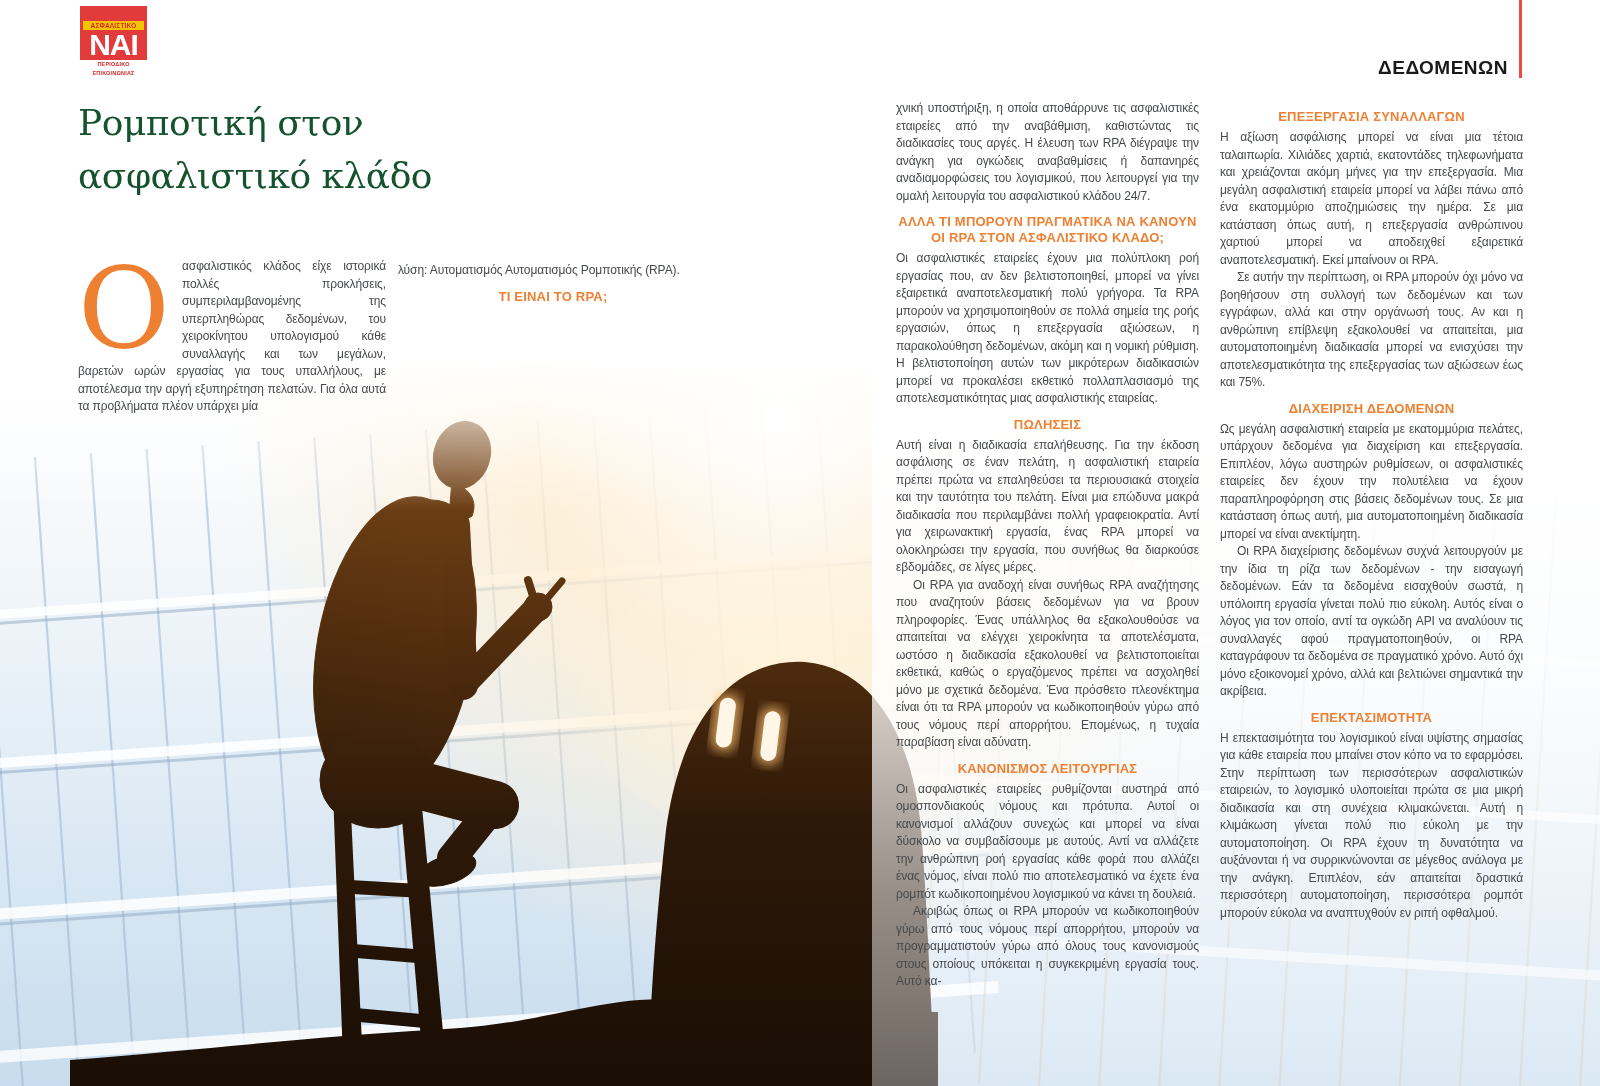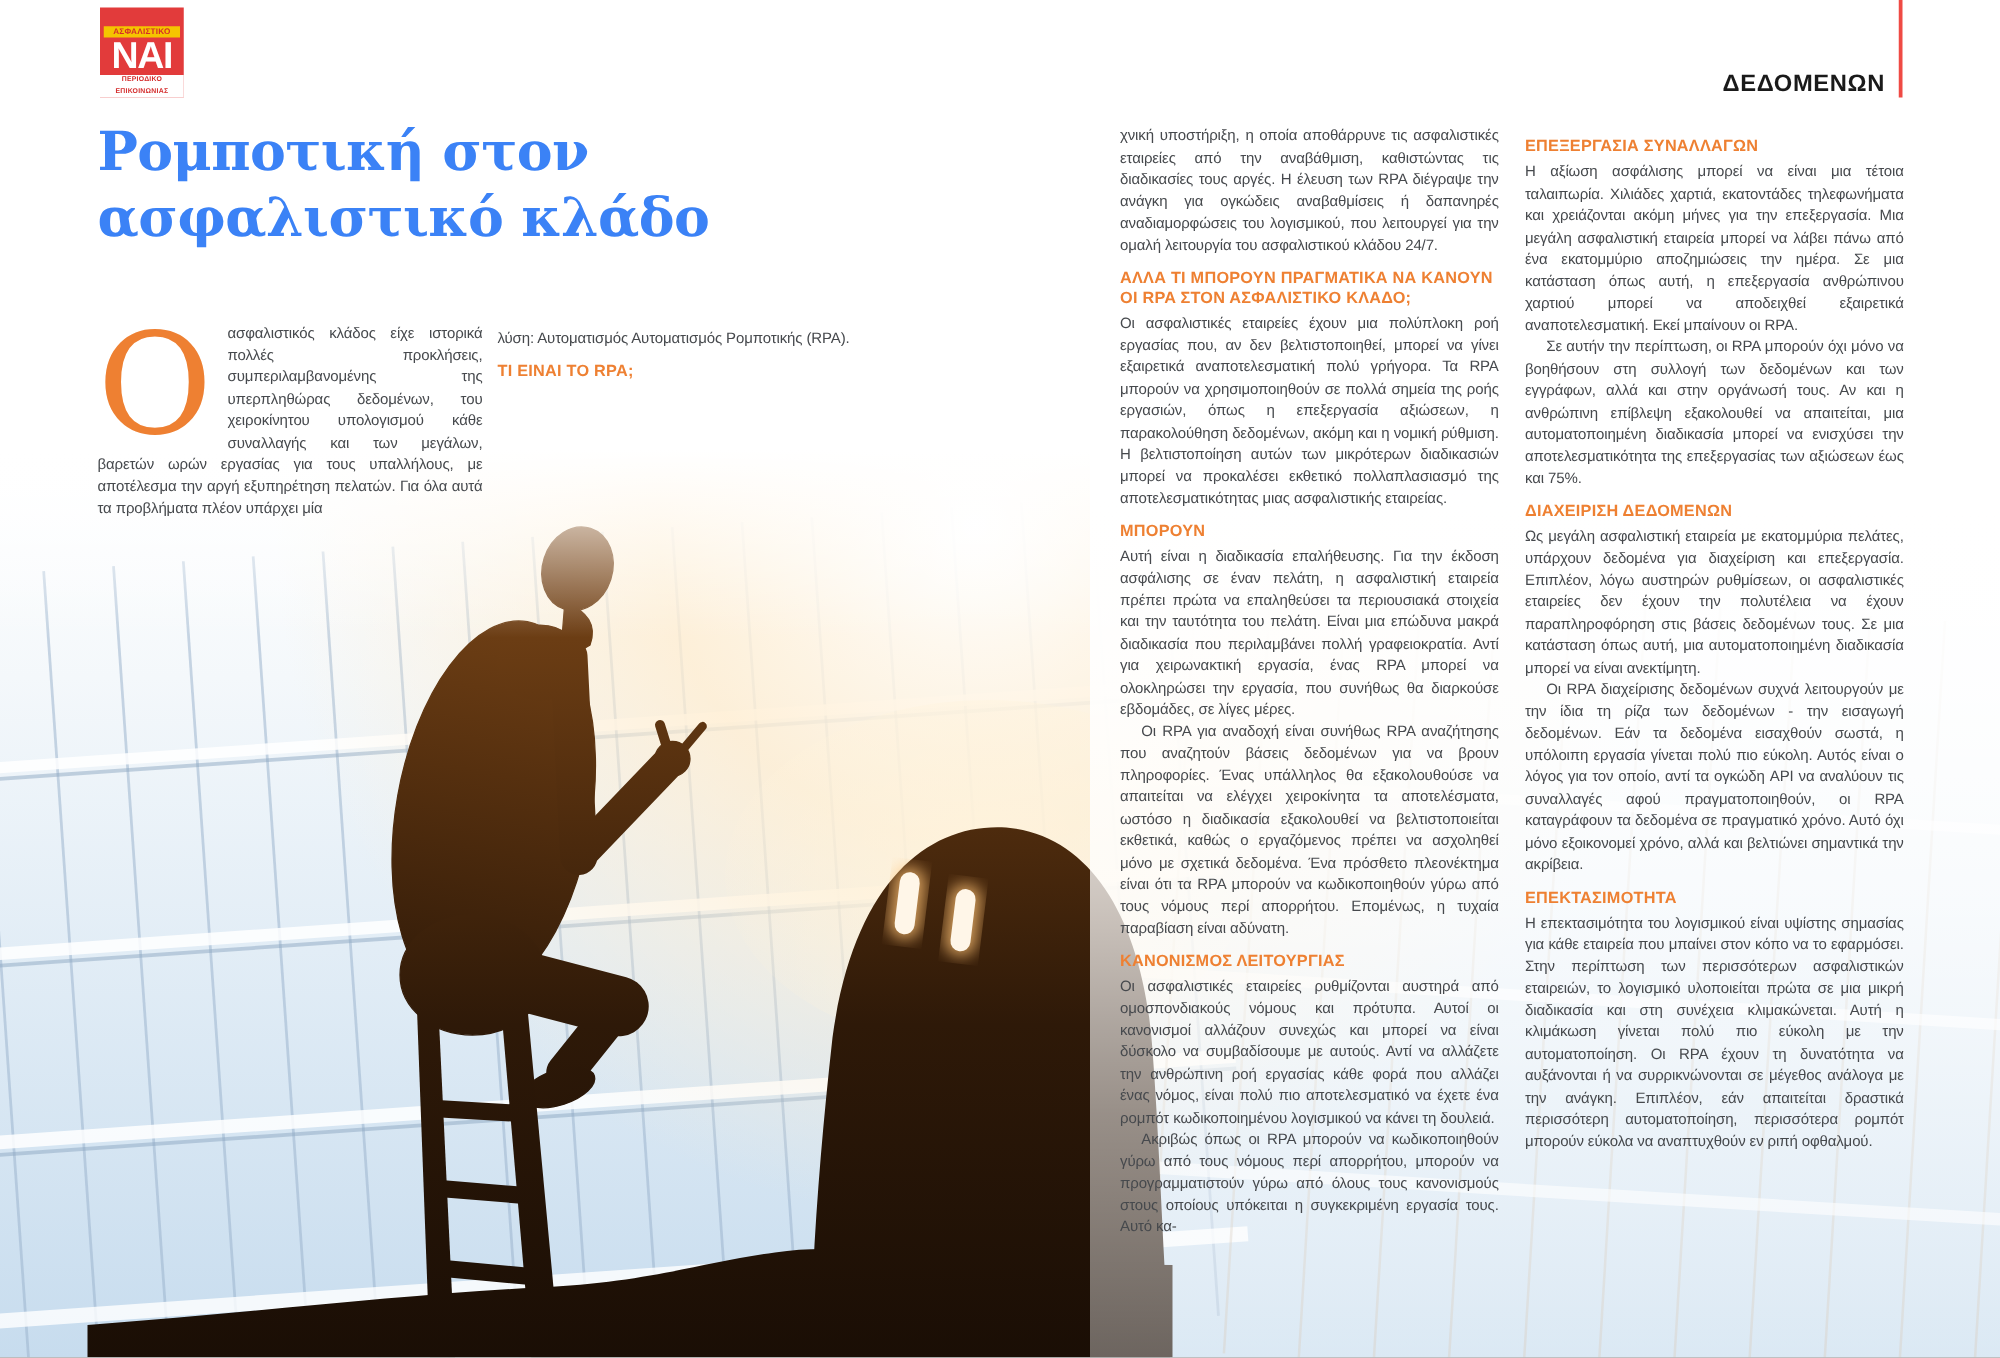--- a/index.html
+++ b/index.html
@@ -19,28 +19,28 @@
         text-align:center;line-height:9px;letter-spacing:.2px;}
   .logo-main{flex:1;color:#fff;font-weight:800;font-size:30px;line-height:30px;text-align:center;
         letter-spacing:-1px;}
   .logo-bottom{background:#fff;color:#d42b2b;font-size:5.5px;font-weight:bold;text-align:center;
         line-height:9px;letter-spacing:.2px;}
   .section-label{position:absolute;left:1240px;top:57px;width:268px;text-align:right;
         font-size:19px;font-weight:800;color:#1a1a1a;letter-spacing:.5px;}
   .red-rule{position:absolute;left:1519px;top:0;width:3px;height:78px;background:#ef4a44;}
   
   .title{position:absolute;left:78px;top:96px;width:640px;
-        font-family:"DejaVu Serif",serif;font-weight:bold;color:#3b82f6;
-        font-size:43px;line-height:53px;letter-spacing:-.5px;}
+        font-family:"DejaVu Serif",serif;font-weight:normal;color:#14532d;
+        font-size:36px;line-height:53px;letter-spacing:-.5px;}
   .col{position:absolute;color:#46494d;font-size:12px;line-height:17.5px;
         text-align:justify;letter-spacing:-.1px;}
   .col p{margin:0;}
   .col p.ind{text-indent:17px;}
   .col h3{margin:9px 0 4px 0;color:#ee8032;font-size:13px;line-height:16px;
-        font-weight:800;letter-spacing:.2px;text-align:left;}
+        font-weight:800;letter-spacing:.2px;text-align:center;}
   .col p.lead{margin-bottom:2px;}
   .col1{left:78px;top:258px;width:308px;}
   .col2{left:398px;top:262px;width:310px;}
   .col3{left:896px;top:100px;width:303px;}
   .col4{left:1220px;top:100px;width:303px;}
   .dropcap{float:left;font-family:"DejaVu Serif",serif;color:#ee8032;
         font-size:112px;line-height:90px;width:94px;margin:5px 10px 0 0;text-align:left;}
 </style>
 </head>
 <body>
@@ -196,21 +196,21 @@
 
   <div class="col col2">
     <p class="lead">λύση: Αυτοματισμός Αυτοματισμός Ρομποτικής (RPA).</p>
     <h3>ΤΙ ΕΙΝΑΙ ΤΟ RPA;</h3>
   </div>
 
   <div class="col col3">
     <p>χνική υποστήριξη, η οποία αποθάρρυνε τις ασφαλιστικές εταιρείες από την αναβάθμιση, καθιστώντας τις διαδικασίες τους αργές. Η έλευση των RPA διέγραψε την ανάγκη για ογκώδεις αναβαθμίσεις ή δαπανηρές αναδιαμορφώσεις του λογισμικού, που λειτουργεί για την ομαλή λειτουργία του ασφαλιστικού κλάδου 24/7.</p>
     <h3>ΑΛΛΑ ΤΙ ΜΠΟΡΟΥΝ ΠΡΑΓΜΑΤΙΚΑ ΝΑ ΚΑΝΟΥΝ ΟΙ RPA ΣΤΟΝ ΑΣΦΑΛΙΣΤΙΚΟ ΚΛΑΔΟ;</h3>
     <p>Οι ασφαλιστικές εταιρείες έχουν μια πολύπλοκη ροή εργασίας που, αν δεν βελτιστοποιηθεί, μπορεί να γίνει εξαιρετικά αναποτελεσματική πολύ γρήγορα. Τα RPA μπορούν να χρησιμοποιηθούν σε πολλά σημεία της ροής εργασιών, όπως η επεξεργασία αξιώσεων, η παρακολούθηση δεδομένων, ακόμη και η νομική ρύθμιση. Η βελτιστοποίηση αυτών των μικρότερων διαδικασιών μπορεί να προκαλέσει εκθετικό πολλαπλασιασμό της αποτελεσματικότητας μιας ασφαλιστικής εταιρείας.</p>
-    <h3>ΜΠΟΡΟΥΝ</h3>
+    <h3>ΠΩΛΗΣΕΙΣ</h3>
     <p>Αυτή είναι η διαδικασία επαλήθευσης. Για την έκδοση ασφάλισης σε έναν πελάτη, η ασφαλιστική εταιρεία πρέπει πρώτα να επαληθεύσει τα περιουσιακά στοιχεία και την ταυτότητα του πελάτη. Είναι μια επώδυνα μακρά διαδικασία που περιλαμβάνει πολλή γραφειοκρατία. Αντί για χειρωνακτική εργασία, ένας RPA μπορεί να ολοκληρώσει την εργασία, που συνήθως θα διαρκούσε εβδομάδες, σε λίγες μέρες.</p>
     <p class="ind">Οι RPA για αναδοχή είναι συνήθως RPA αναζήτησης που αναζητούν βάσεις δεδομένων για να βρουν πληροφορίες. Ένας υπάλληλος θα εξακολουθούσε να απαιτείται να ελέγχει χειροκίνητα τα αποτελέσματα, ωστόσο η διαδικασία εξακολουθεί να βελτιστοποιείται εκθετικά, καθώς ο εργαζόμενος πρέπει να ασχοληθεί μόνο με σχετικά δεδομένα. Ένα πρόσθετο πλεονέκτημα είναι ότι τα RPA μπορούν να κωδικοποιηθούν γύρω από τους νόμους περί απορρήτου. Επομένως, η τυχαία παραβίαση είναι αδύνατη.</p>
     <h3>ΚΑΝΟΝΙΣΜΟΣ ΛΕΙΤΟΥΡΓΙΑΣ</h3>
     <p>Οι ασφαλιστικές εταιρείες ρυθμίζονται αυστηρά από ομοσπονδιακούς νόμους και πρότυπα. Αυτοί οι κανονισμοί αλλάζουν συνεχώς και μπορεί να είναι δύσκολο να συμβαδίσουμε με αυτούς. Αντί να αλλάζετε την ανθρώπινη ροή εργασίας κάθε φορά που αλλάζει ένας νόμος, είναι πολύ πιο αποτελεσματικό να έχετε ένα ρομπότ κωδικοποιημένου λογισμικού να κάνει τη δουλειά.</p>
     <p class="ind">Ακριβώς όπως οι RPA μπορούν να κωδικοποιηθούν γύρω από τους νόμους περί απορρήτου, μπορούν να προγραμματιστούν γύρω από όλους τους κανονισμούς στους οποίους υπόκειται η συγκεκριμένη εργασία τους. Αυτό κα-</p>
   </div>
 
   <div class="col col4">
     <h3>ΕΠΕΞΕΡΓΑΣΙΑ ΣΥΝΑΛΛΑΓΩΝ</h3>
     <p>Η αξίωση ασφάλισης μπορεί να είναι μια τέτοια ταλαιπωρία. Χιλιάδες χαρτιά, εκατοντάδες τηλεφωνήματα και χρειάζονται ακόμη μήνες για την επεξεργασία. Μια μεγάλη ασφαλιστική εταιρεία μπορεί να λάβει πάνω από ένα εκατομμύριο αποζημιώσεις την ημέρα. Σε μια κατάσταση όπως αυτή, η επεξεργασία ανθρώπινου χαρτιού μπορεί να αποδειχθεί εξαιρετικά αναποτελεσματική. Εκεί μπαίνουν οι RPA.</p>

